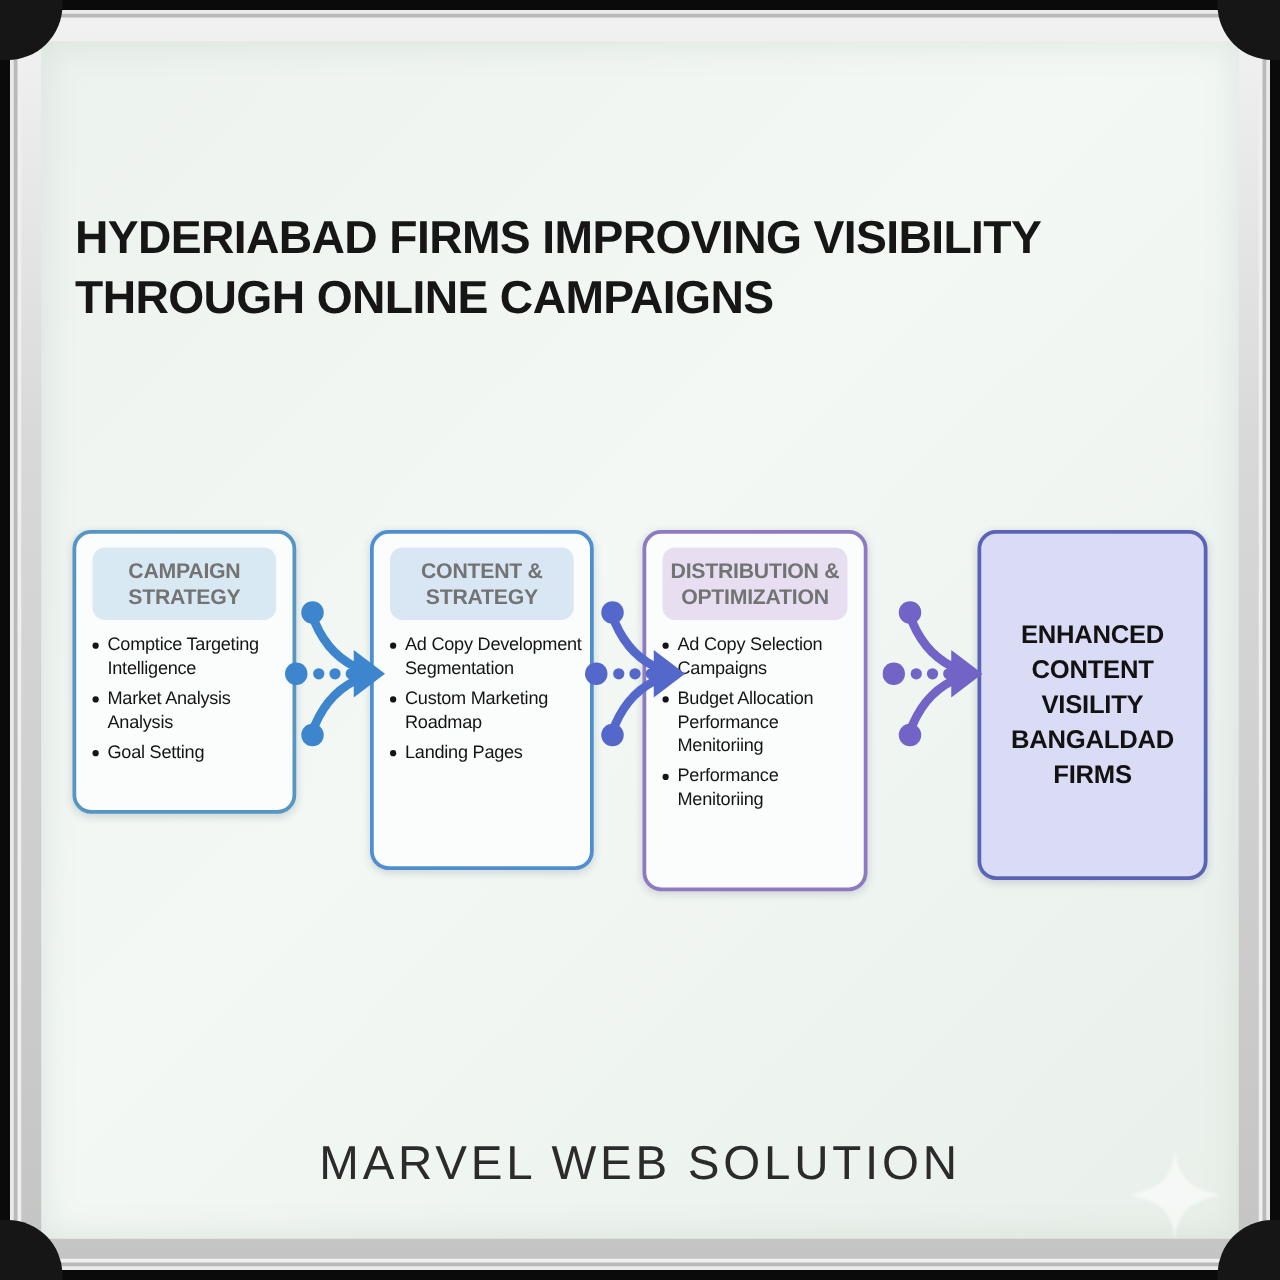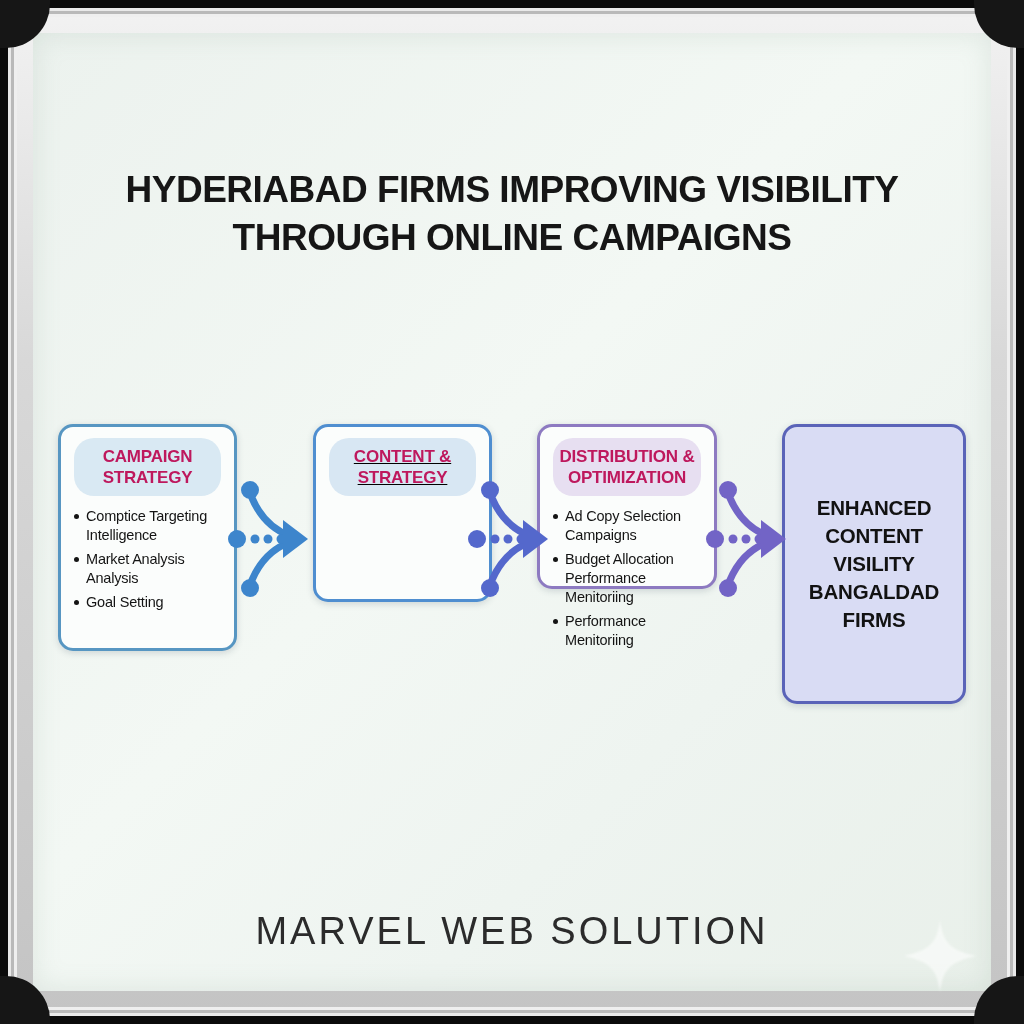--- a/index.html
+++ b/index.html
@@ -22,38 +22,38 @@
     box-shadow:inset 0 0 28px rgba(120,150,135,0.18);
   }
   .corner{position:absolute;width:50px;height:48px;background:#161616;z-index:5;}
   .corner.tl{left:0;top:0;border-bottom-right-radius:44px;}
   .corner.tr{right:0;top:0;border-bottom-left-radius:44px;}
   .corner.bl{left:0;bottom:0;border-top-right-radius:44px;}
   .corner.br{right:0;bottom:0;border-top-left-radius:44px;}
 
   .title{
     position:absolute;left:60px;right:60px;top:166px;z-index:3;
-    text-align:center;color:#161616;font-weight:700;
+    text-align:left;color:#161616;font-weight:700;
     font-size:37px;line-height:48px;letter-spacing:-0.5px;
   }
   
   .box{
     position:absolute;top:424px;z-index:3;
     background:#fbfdfc;
     border:3px solid var(--accent,#5796c2);
     border-radius:15px;
     box-shadow:0 2px 7px rgba(40,60,80,0.18);
     box-sizing:border-box;
   }
   .box .chip{
     margin:11px 13px 0;padding:8px 2px;
     background:var(--header-bg,#d9e9f3);
-    border-radius:20px;
+    border-radius:10px;
     text-align:center;font-weight:700;font-size:17px;line-height:21px;
-    color:#be185d;letter-spacing:-0.2px;
+    color:#737373;letter-spacing:-0.2px;
   }
   .box ul{list-style:none;margin:11px 6px 0 10px;padding:0;}
   .box li{
     position:relative;padding-left:15px;margin-bottom:5px;
     font-size:14.5px;line-height:19px;color:#141414;letter-spacing:-0.2px;
   }
   .box li::before{
     content:"";position:absolute;left:3px;top:7px;width:5px;height:5px;
     border-radius:50%;background:#141414;
   }
@@ -103,37 +103,42 @@
     <path d="M24,21 C33,42 46,53 62,59" stroke="currentColor" stroke-width="7" fill="none" stroke-linecap="round"></path>
     <circle cx="22" cy="111" r="9" fill="currentColor"></circle>
     <path d="M24,103 C33,82 46,71 62,65" stroke="currentColor" stroke-width="7" fill="none" stroke-linecap="round"></path>
     <circle cx="9" cy="62" r="9" fill="currentColor"></circle>
     <circle cx="27" cy="62" r="4.5" fill="currentColor"></circle>
     <circle cx="40" cy="62" r="4.5" fill="currentColor"></circle>
     <circle cx="53" cy="62" r="4.5" fill="currentColor"></circle>
     <polygon points="55,43 80,62 55,81" fill="currentColor"></polygon>
   </svg>
 
-  <div class="box" style="left: 313px; width: 179px; height: 178px; text-decoration: underline; --accent: #4f8ed0; --header-bg: #d8e7f3;">
+  <div class="box" style="left: 296px; width: 179px; height: 272px; --accent: #4f8ed0; --header-bg: #d8e7f3;">
     <div class="chip">CONTENT &amp; STRATEGY</div>
+    <ul>
+      <li>Ad Copy Development Segmentation</li>
+      <li>Custom Marketing Roadmap</li>
+      <li>Landing Pages</li>
+    </ul>
   </div>
 
   <svg class="arrow" style="left:468px;" width="80" height="124" viewBox="0 0 80 124" color="#5468cc">
     <circle cx="22" cy="13" r="9" fill="currentColor"></circle>
     <path d="M24,21 C33,42 46,53 62,59" stroke="currentColor" stroke-width="7" fill="none" stroke-linecap="round"></path>
     <circle cx="22" cy="111" r="9" fill="currentColor"></circle>
     <path d="M24,103 C33,82 46,71 62,65" stroke="currentColor" stroke-width="7" fill="none" stroke-linecap="round"></path>
     <circle cx="9" cy="62" r="9" fill="currentColor"></circle>
     <circle cx="27" cy="62" r="4.5" fill="currentColor"></circle>
     <circle cx="40" cy="62" r="4.5" fill="currentColor"></circle>
     <circle cx="53" cy="62" r="4.5" fill="currentColor"></circle>
     <polygon points="55,43 80,62 55,81" fill="currentColor"></polygon>
   </svg>
 
-  <div class="box" style="left: 537px; width: 180px; height: 165px; --accent: #8d7ac1; --header-bg: #e7dff1;">
+  <div class="box" style="left: 514px; width: 180px; height: 289px; --accent: #8d7ac1; --header-bg: #e7dff1;">
     <div class="chip">DISTRIBUTION &amp; OPTIMIZATION</div>
     <ul>
       <li>Ad Copy Selection Campaigns</li>
       <li>Budget Allocation Performance Menitoriing</li>
       <li>Performance Menitoriing</li>
     </ul>
   </div>
 
   <svg class="arrow" style="left:706px;" width="80" height="124" viewBox="0 0 80 124" color="#7264c6">
     <circle cx="22" cy="13" r="9" fill="currentColor"></circle>

